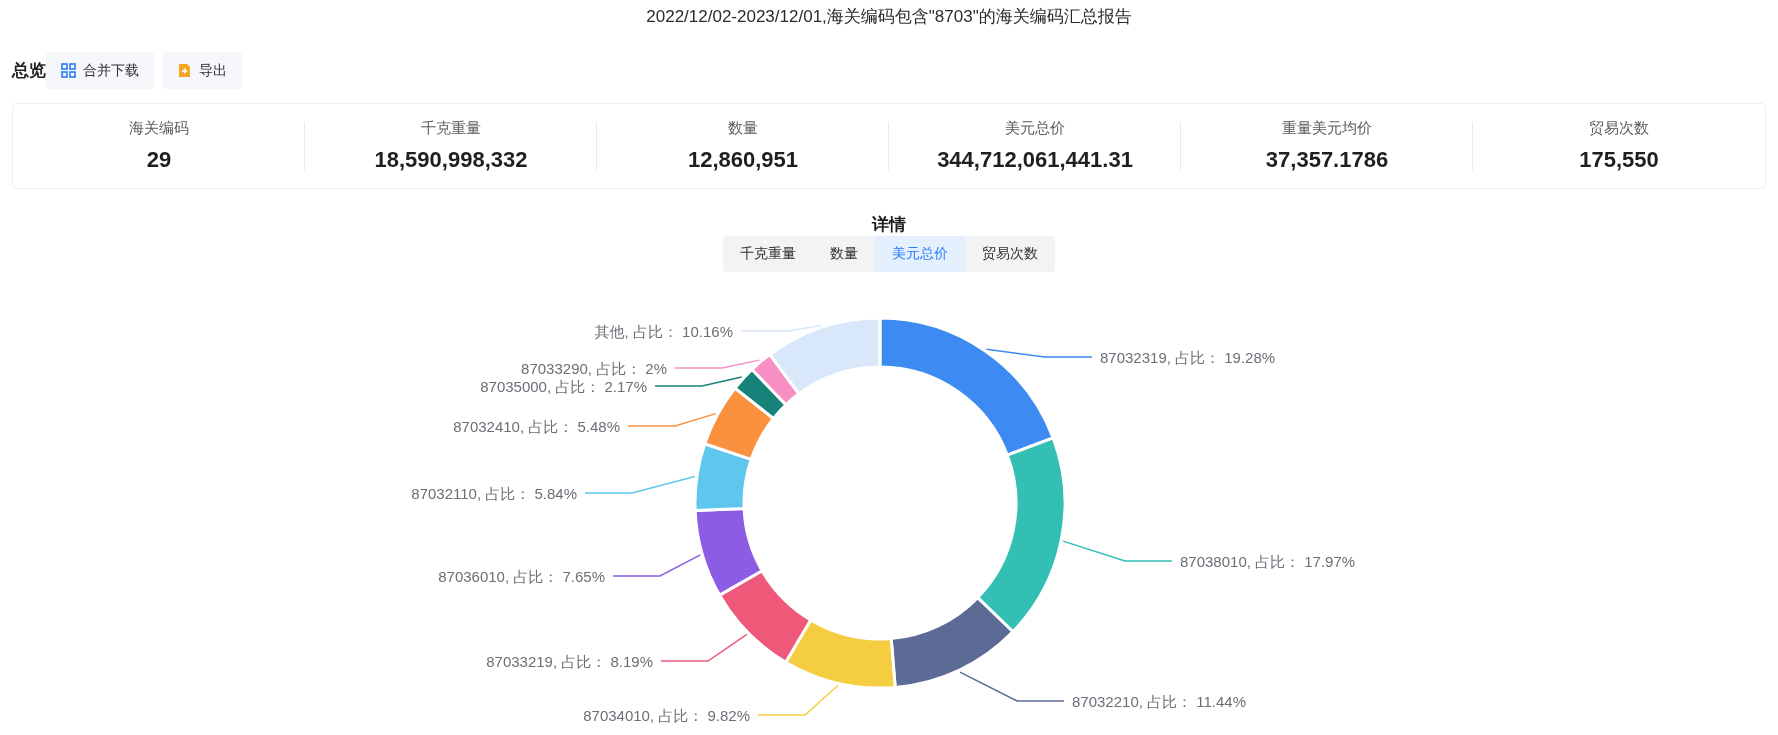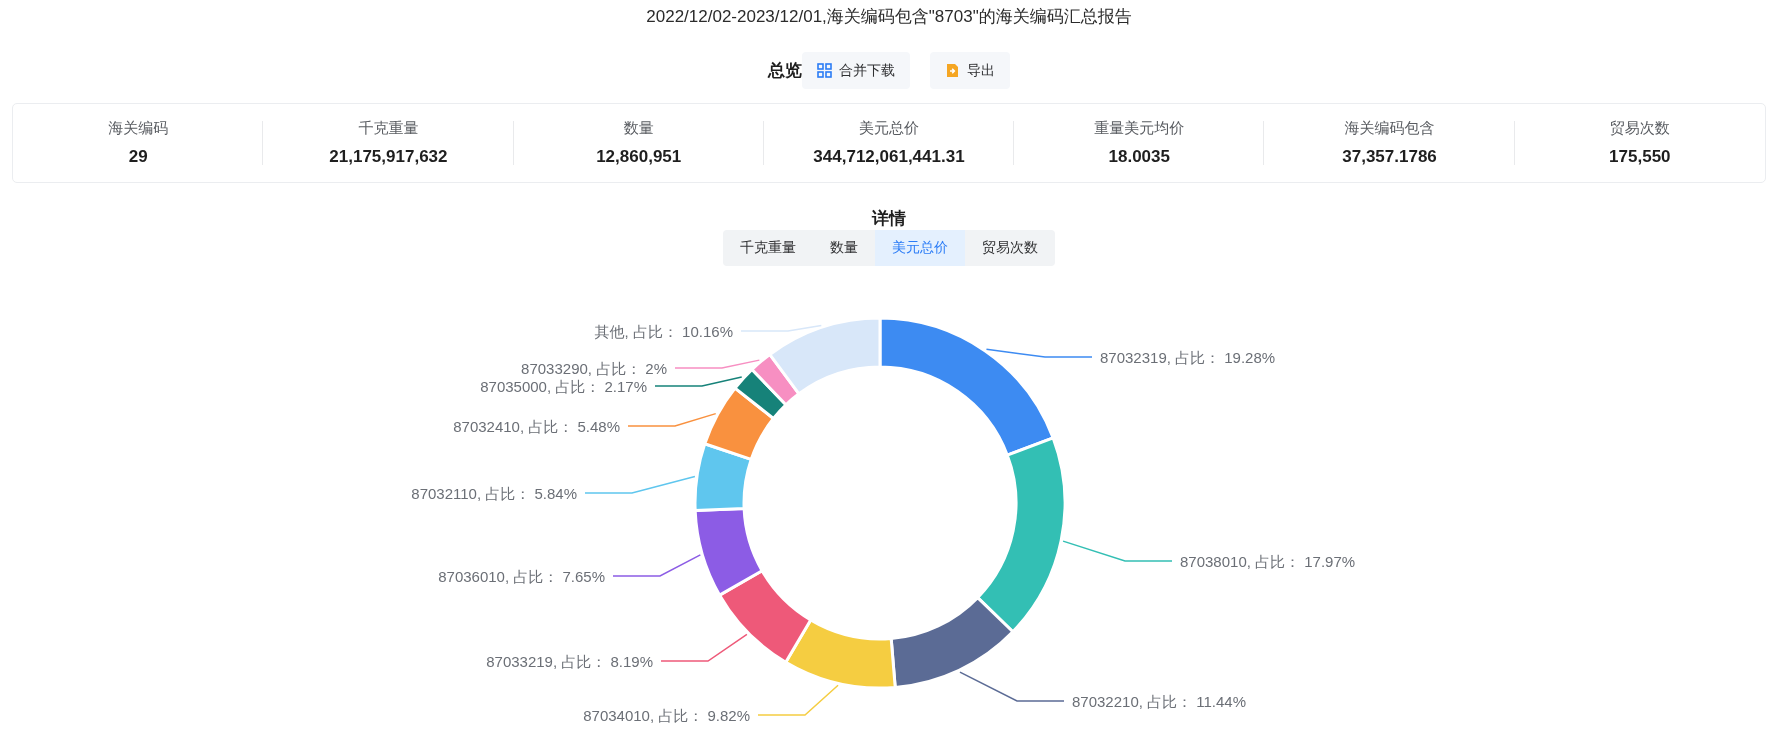--- a/index.html
+++ b/index.html
@@ -7,44 +7,44 @@
     width:1778px;height:735px;overflow:hidden;background:#ffffff;
     font-family:"Liberation Sans","DejaVu Sans",sans-serif;color:#262626;
     position:relative;
   }
   
   .page-title{
     text-align:center;padding-top:5px;font-size:17px;color:#2b2b2b;letter-spacing:0;
   }
   
   .section-row{
-    margin:0 12px;display:flex;justify-content:center;align-items:center;
+    margin:0 12px;display:flex;justify-content:flex-start;align-items:center;
   }
   .section-row.overview{margin-top:24px;}
   .section-row.detail{margin-top:24px;flex-direction:column;}
   .section-heading{font-size:17px;font-weight:700;color:#1f1f1f;}
   
-  .actions{display:flex;gap:20px;}
+  .actions{display:flex;gap:8px;}
   .act-btn{
     display:inline-flex;align-items:center;gap:7px;height:37px;padding:0 15px;
     background:#f5f7fa;border-radius:4px;font-size:14px;color:#303133;cursor:pointer;
     user-select:none;
   }
   .act-btn svg{display:block;}
   
   .stats-card{
     margin:14px 12px 0;border:1px solid #ebedf0;border-radius:5px;background:#fff;
     display:flex;align-items:flex-start;padding:13px 0;
   }
   .stat-col{flex:1;text-align:center;position:relative;padding:2px 0;}
   .stat-col:not(:last-child)::after{
     content:"";position:absolute;right:0;top:8%;height:84%;width:1px;background:#e9eaec;
   }
   .stat-label{font-size:15px;color:#595c61;margin-bottom:9px;}
-  .stat-value{font-size:17px;font-weight:700;color:#1f1f1f;}
+  .stat-value{font-size:22px;font-weight:700;color:#1f1f1f;}
   
   .toolbar{display:flex;gap:20px;align-items:center;}
   .tab-group{display:flex;border-radius:4px;overflow:hidden;}
   .tab{
     height:36px;display:flex;align-items:center;gap:7px;padding:0 17px;
     background:#f1f3f5;font-size:14px;color:#303133;cursor:pointer;user-select:none;
     white-space:nowrap;
   }
   .tab.active{background:#e4f0fe;color:#2b7cf6;}
   .tab svg{display:block;}
@@ -84,36 +84,32 @@
   </div>
 </div>
 
 <div class="stats-card">
   <div class="stat-col">
     <div class="stat-label">海关编码</div>
     <div class="stat-value">29</div>
   </div>
   <div class="stat-col">
     <div class="stat-label">千克重量</div>
-    <div class="stat-value">21,175,917,632</div>
+    <div class="stat-value">18,590,998,332</div>
   </div>
   <div class="stat-col">
     <div class="stat-label">数量</div>
     <div class="stat-value">12,860,951</div>
   </div>
   <div class="stat-col">
     <div class="stat-label">美元总价</div>
     <div class="stat-value">344,712,061,441.31</div>
   </div>
   <div class="stat-col">
     <div class="stat-label">重量美元均价</div>
-    <div class="stat-value">18.0035</div>
-  </div>
-  <div class="stat-col">
-    <div class="stat-label">海关编码包含</div>
     <div class="stat-value">37,357.1786</div>
   </div>
   <div class="stat-col">
     <div class="stat-label">贸易次数</div>
     <div class="stat-value">175,550</div>
   </div>
 </div>
 
 <div class="section-row detail">
   <div class="section-heading">详情</div>

